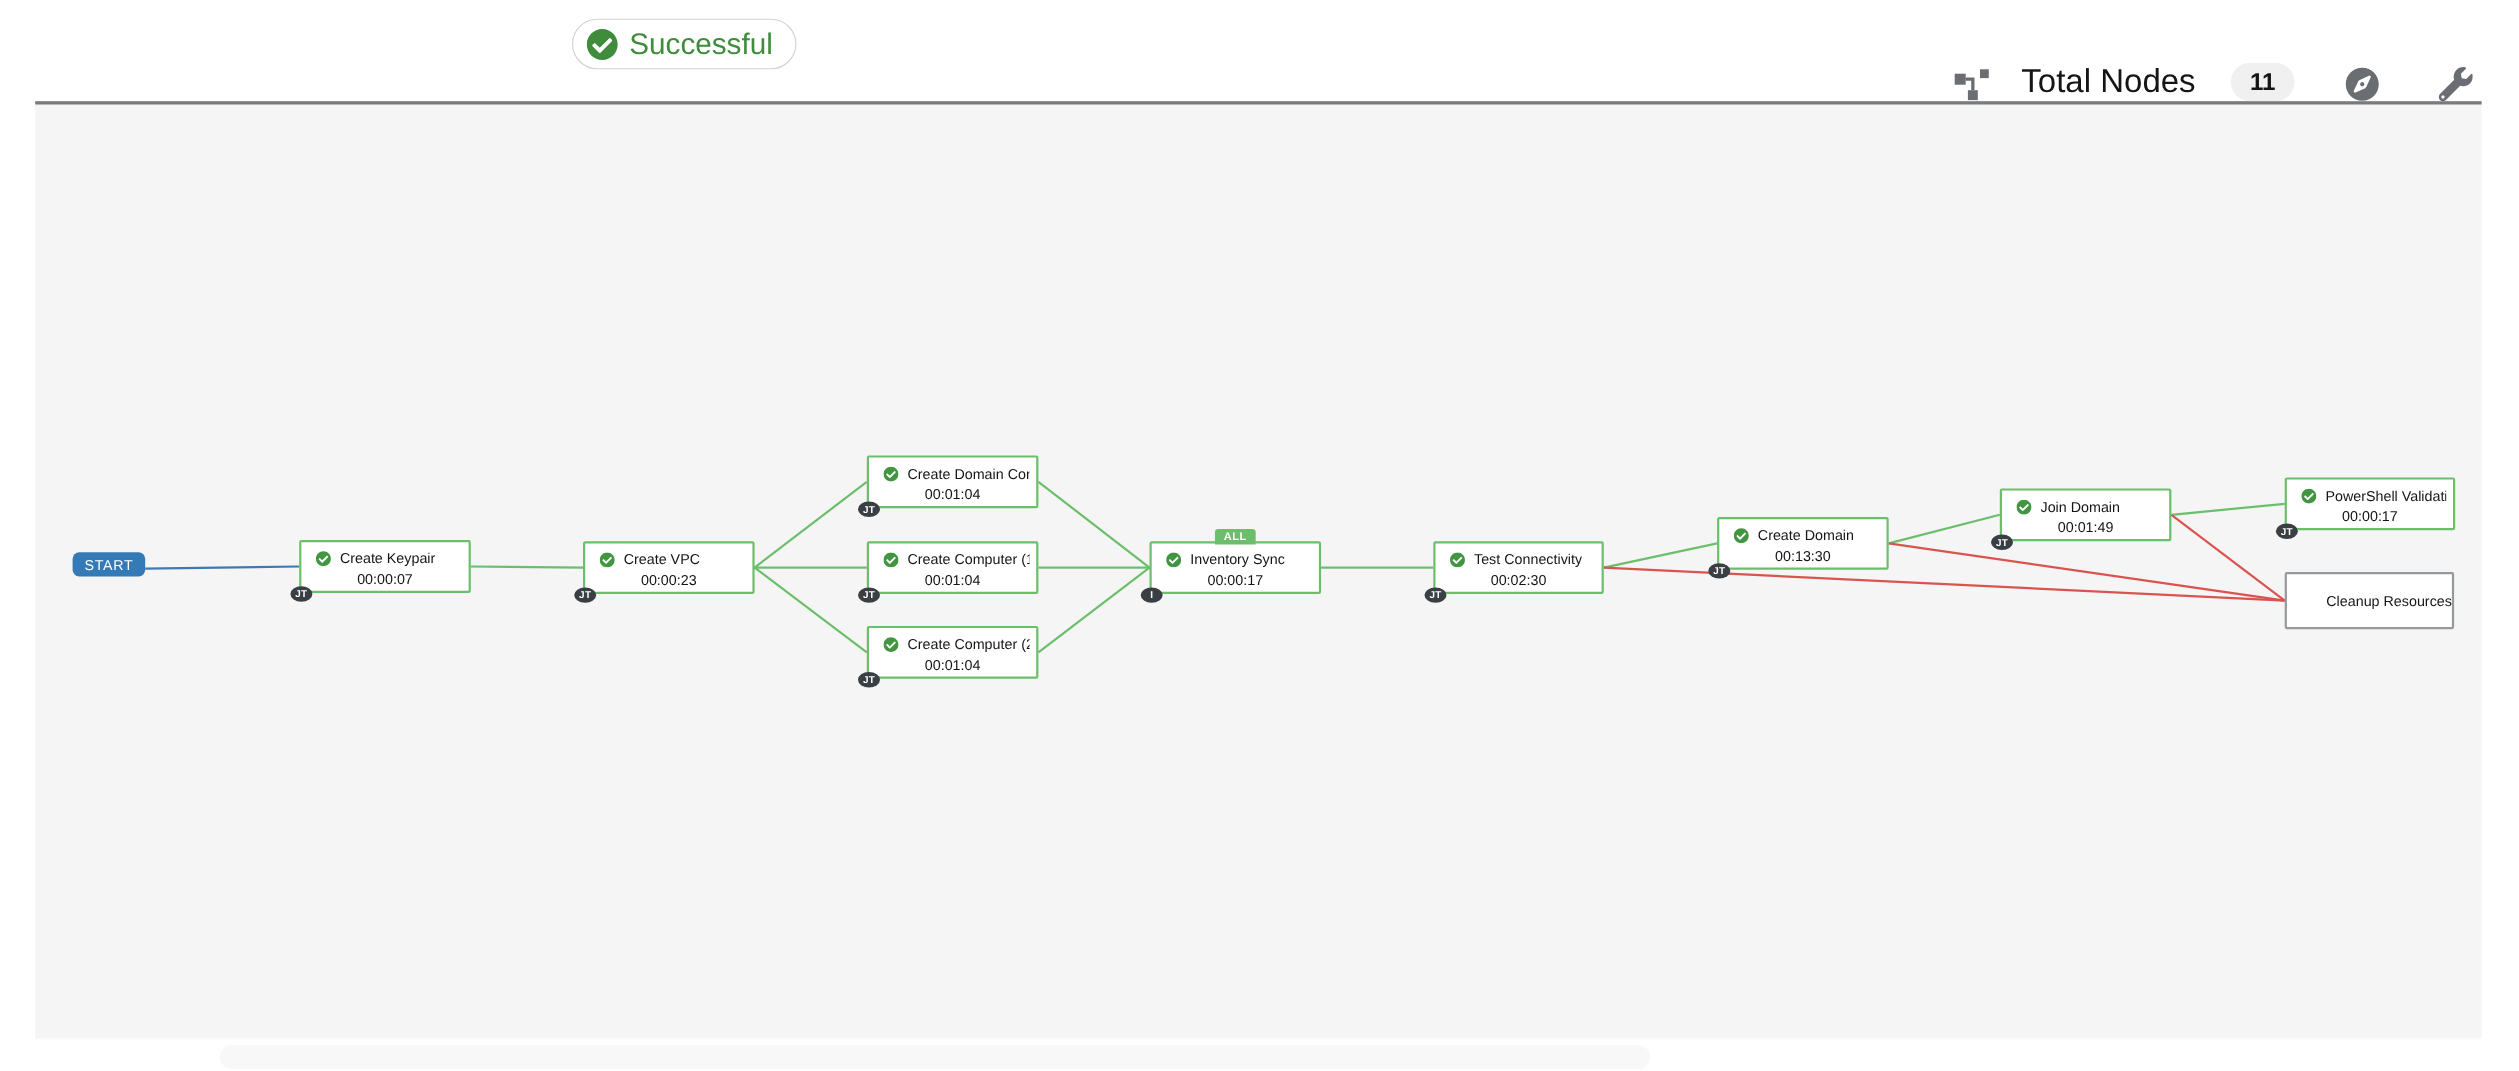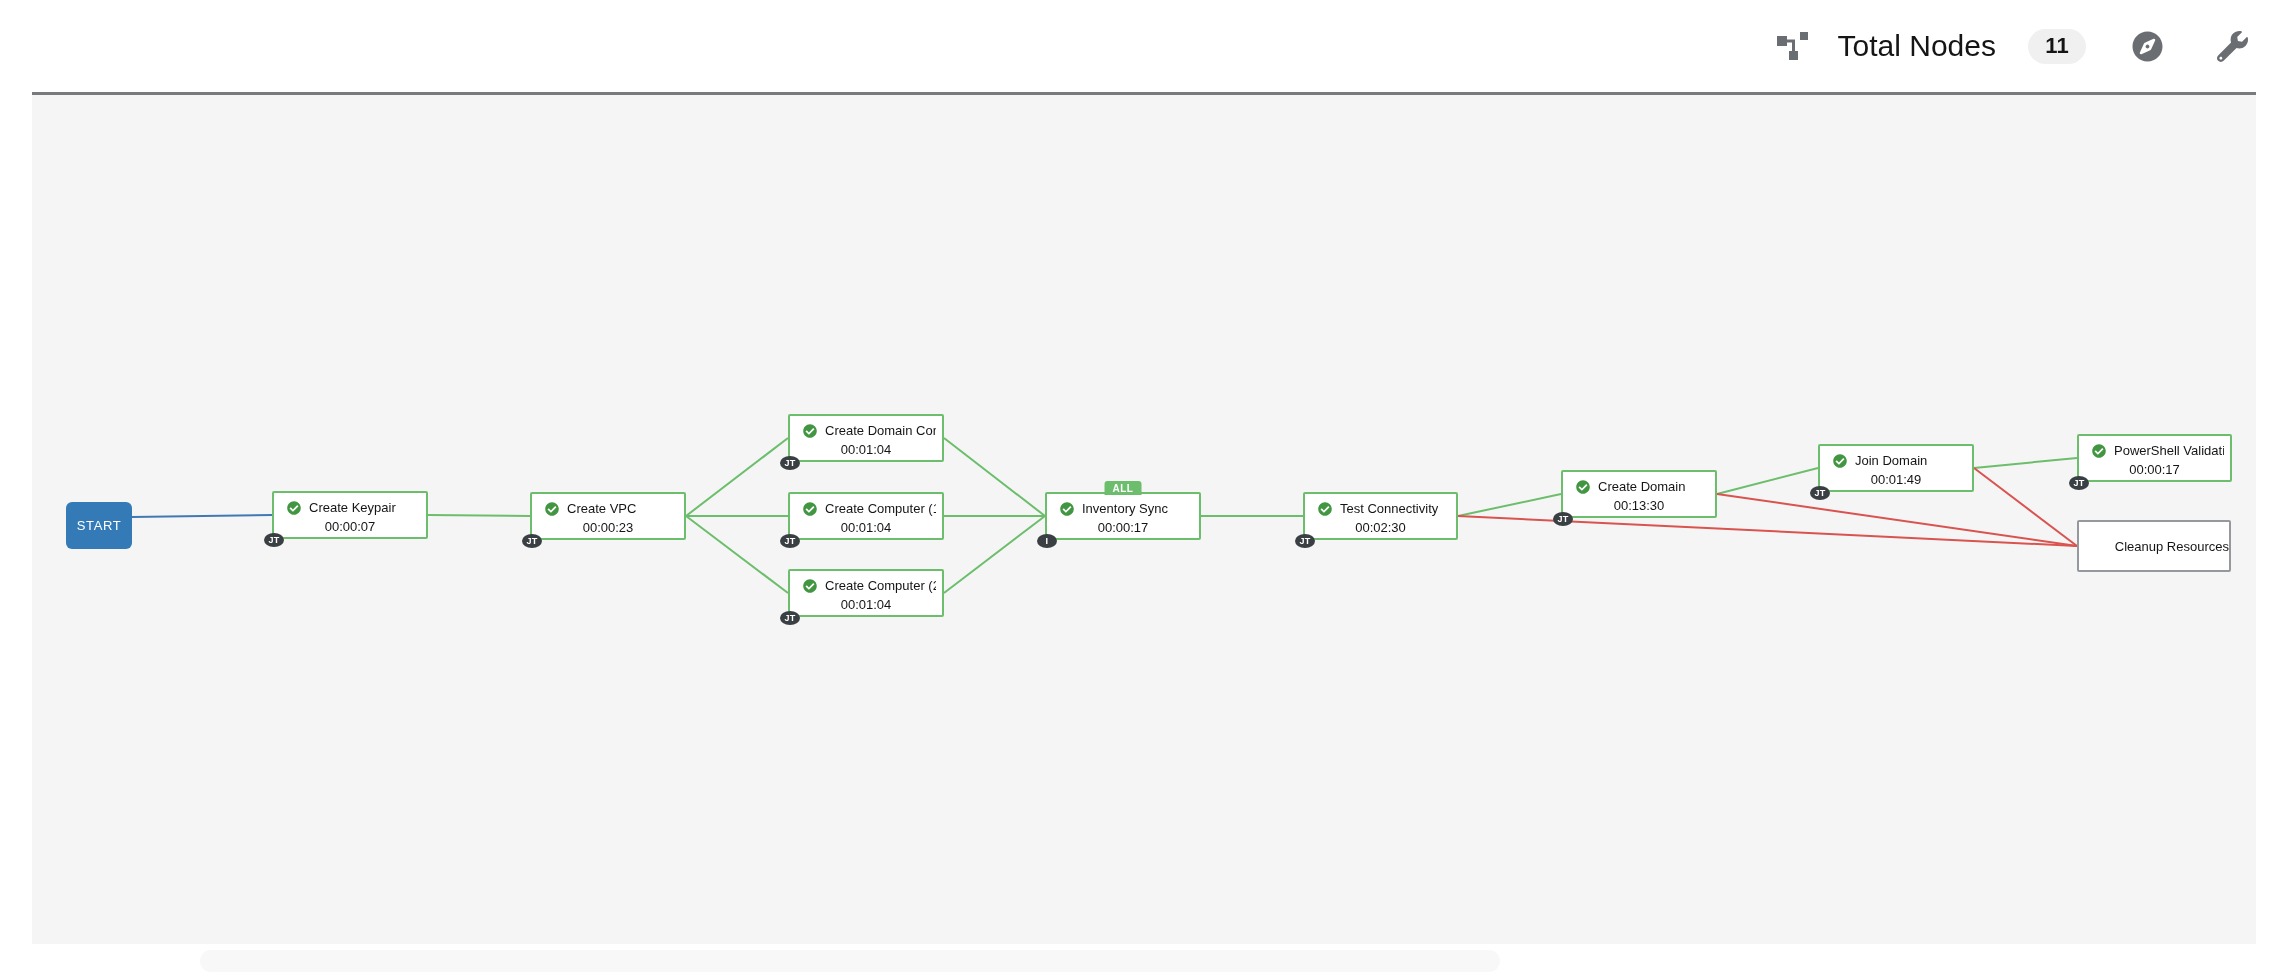--- a/index.html
+++ b/index.html
@@ -7,21 +7,21 @@
        font-family:"Liberation Sans",sans-serif;overflow:hidden;}
 
   
   #header{position:absolute;left:0;top:0;width:2290px;height:92px;background:#fff;}
   .title{position:absolute;left:35px;top:14px;font-size:30px;font-weight:700;color:#151515;letter-spacing:.2px;}
   .status-pill{position:absolute;left:520px;top:17px;height:44px;border:1px solid #d2d2d2;border-radius:24px;
        display:flex;align-items:center;gap:10px;padding:0 20px 0 12px;background:#fff;}
   .status-pill svg{width:29px;height:29px;}
   .status-text{font-size:27px;color:#3f8c3c;}
 
-  .hdr-right{position:absolute;right:42px;top:0;height:92px;display:flex;align-items:center;gap:28px;}
+  .hdr-right{position:absolute;right:42px;top:0;height:92px;display:flex;align-items:flex-end;gap:28px;}
   .sitemap-ic{width:34px;height:30px;}
   .total-label{font-size:30px;color:#151515;}
   .count-pill{background:#f0f0f0;border-radius:18px;height:35px;min-width:58px;display:flex;
        align-items:center;justify-content:center;font-size:22px;font-weight:600;color:#151515;margin-left:4px;}
   .hdr-icon{width:31px;height:31px;margin-left:18px;}
   .hdr-icon.wrench{margin-left:26px;}
 
   
   #canvas{position:absolute;left:32px;top:92px;width:2224px;height:849px;background:#f5f5f5;
        border-top:3px solid #787a7c;box-sizing:content-box;}
@@ -36,21 +36,21 @@
   .wf-node .row1{display:flex;align-items:center;gap:8px;padding:7px 6px 0 13px;}
   .wf-node .row1 svg{width:14px;height:14px;flex:0 0 auto;}
   .nlabel{font-size:13px;color:#151515;white-space:nowrap;overflow:hidden;}
   .ntime{text-align:center;font-size:13px;color:#151515;margin-top:4px;}
   .type-badge{position:absolute;left:-10px;bottom:-10px;width:20px;height:14px;border-radius:50%;
        background:#3a3f44;color:#fff;font-size:9px;font-weight:700;display:flex;align-items:center;
        justify-content:center;letter-spacing:.3px;}
   .conv-badge{position:absolute;left:50%;transform:translateX(-50%);top:-13px;height:14px;
        background:#6cbe6c;color:#fff;font-size:10px;font-weight:700;border-radius:3px 3px 0 0;
        padding:0 8px;display:flex;align-items:center;letter-spacing:.5px;}
-  .start-node{position:absolute;left:34px;top:407px;width:66px;height:47px;background:#337ab7;
+  .start-node{position:absolute;left:34px;top:407px;width:66px;height:22px;background:#337ab7;
        border-radius:6px;color:#fff;font-size:13px;letter-spacing:.6px;display:flex;
        align-items:center;justify-content:center;}
   .cleanup{position:absolute;left:2045px;top:425px;width:154px;height:52px;background:#fff;
        border:2px solid #95989c;border-radius:2px;box-sizing:border-box;display:flex;
        align-items:center;justify-content:flex-end;}
   .cleanup .nlabel{font-size:13px;}
 
   
   .n-keypair{left:240px;top:396px;}
   .n-vpc{left:498px;top:397px;}
@@ -65,20 +65,26 @@
 
   .hscroll{position:absolute;left:200px;top:950px;width:1300px;height:22px;border-radius:11px;background:#f8f8f8;}
 </style>
 </head>
 <body>
 
 <div id="app">
 
   <div id="header">
 
+    <div class="status-pill">
+      <svg viewBox="0 0 512 512">
+        <path fill="#3f8c3c" d="M504 256c0 136.967-111.033 248-248 248S8 392.967 8 256 119.033 8 256 8s248 111.033 248 248zm-276.686 131.314l184-184c6.248-6.248 6.248-16.379 0-22.627l-22.627-22.627c-6.248-6.248-16.379-6.249-22.628 0L216 308.118l-70.059-70.059c-6.248-6.248-16.379-6.248-22.628 0l-22.627 22.627c-6.248 6.248-6.248 16.379 0 22.627l104 104c6.249 6.249 16.379 6.249 22.628.001z"></path>
+      </svg>
+      <span class="status-text">Successful</span>
+    </div>
 
     <div class="hdr-right">
       <svg class="sitemap-ic" viewBox="0 0 34 30">
         <rect x="1" y="5" width="10" height="10" fill="#6a6e73"></rect>
         <rect x="24" y="1" width="8" height="8" fill="#6a6e73"></rect>
         <rect x="13" y="20" width="9" height="9" fill="#6a6e73"></rect>
         <path d="M11 10 L17.5 10 L17.5 20" stroke="#6a6e73" stroke-width="3" fill="none"></path>
       </svg>
       <span class="total-label">Total Nodes</span>
       <span class="count-pill">11</span>

